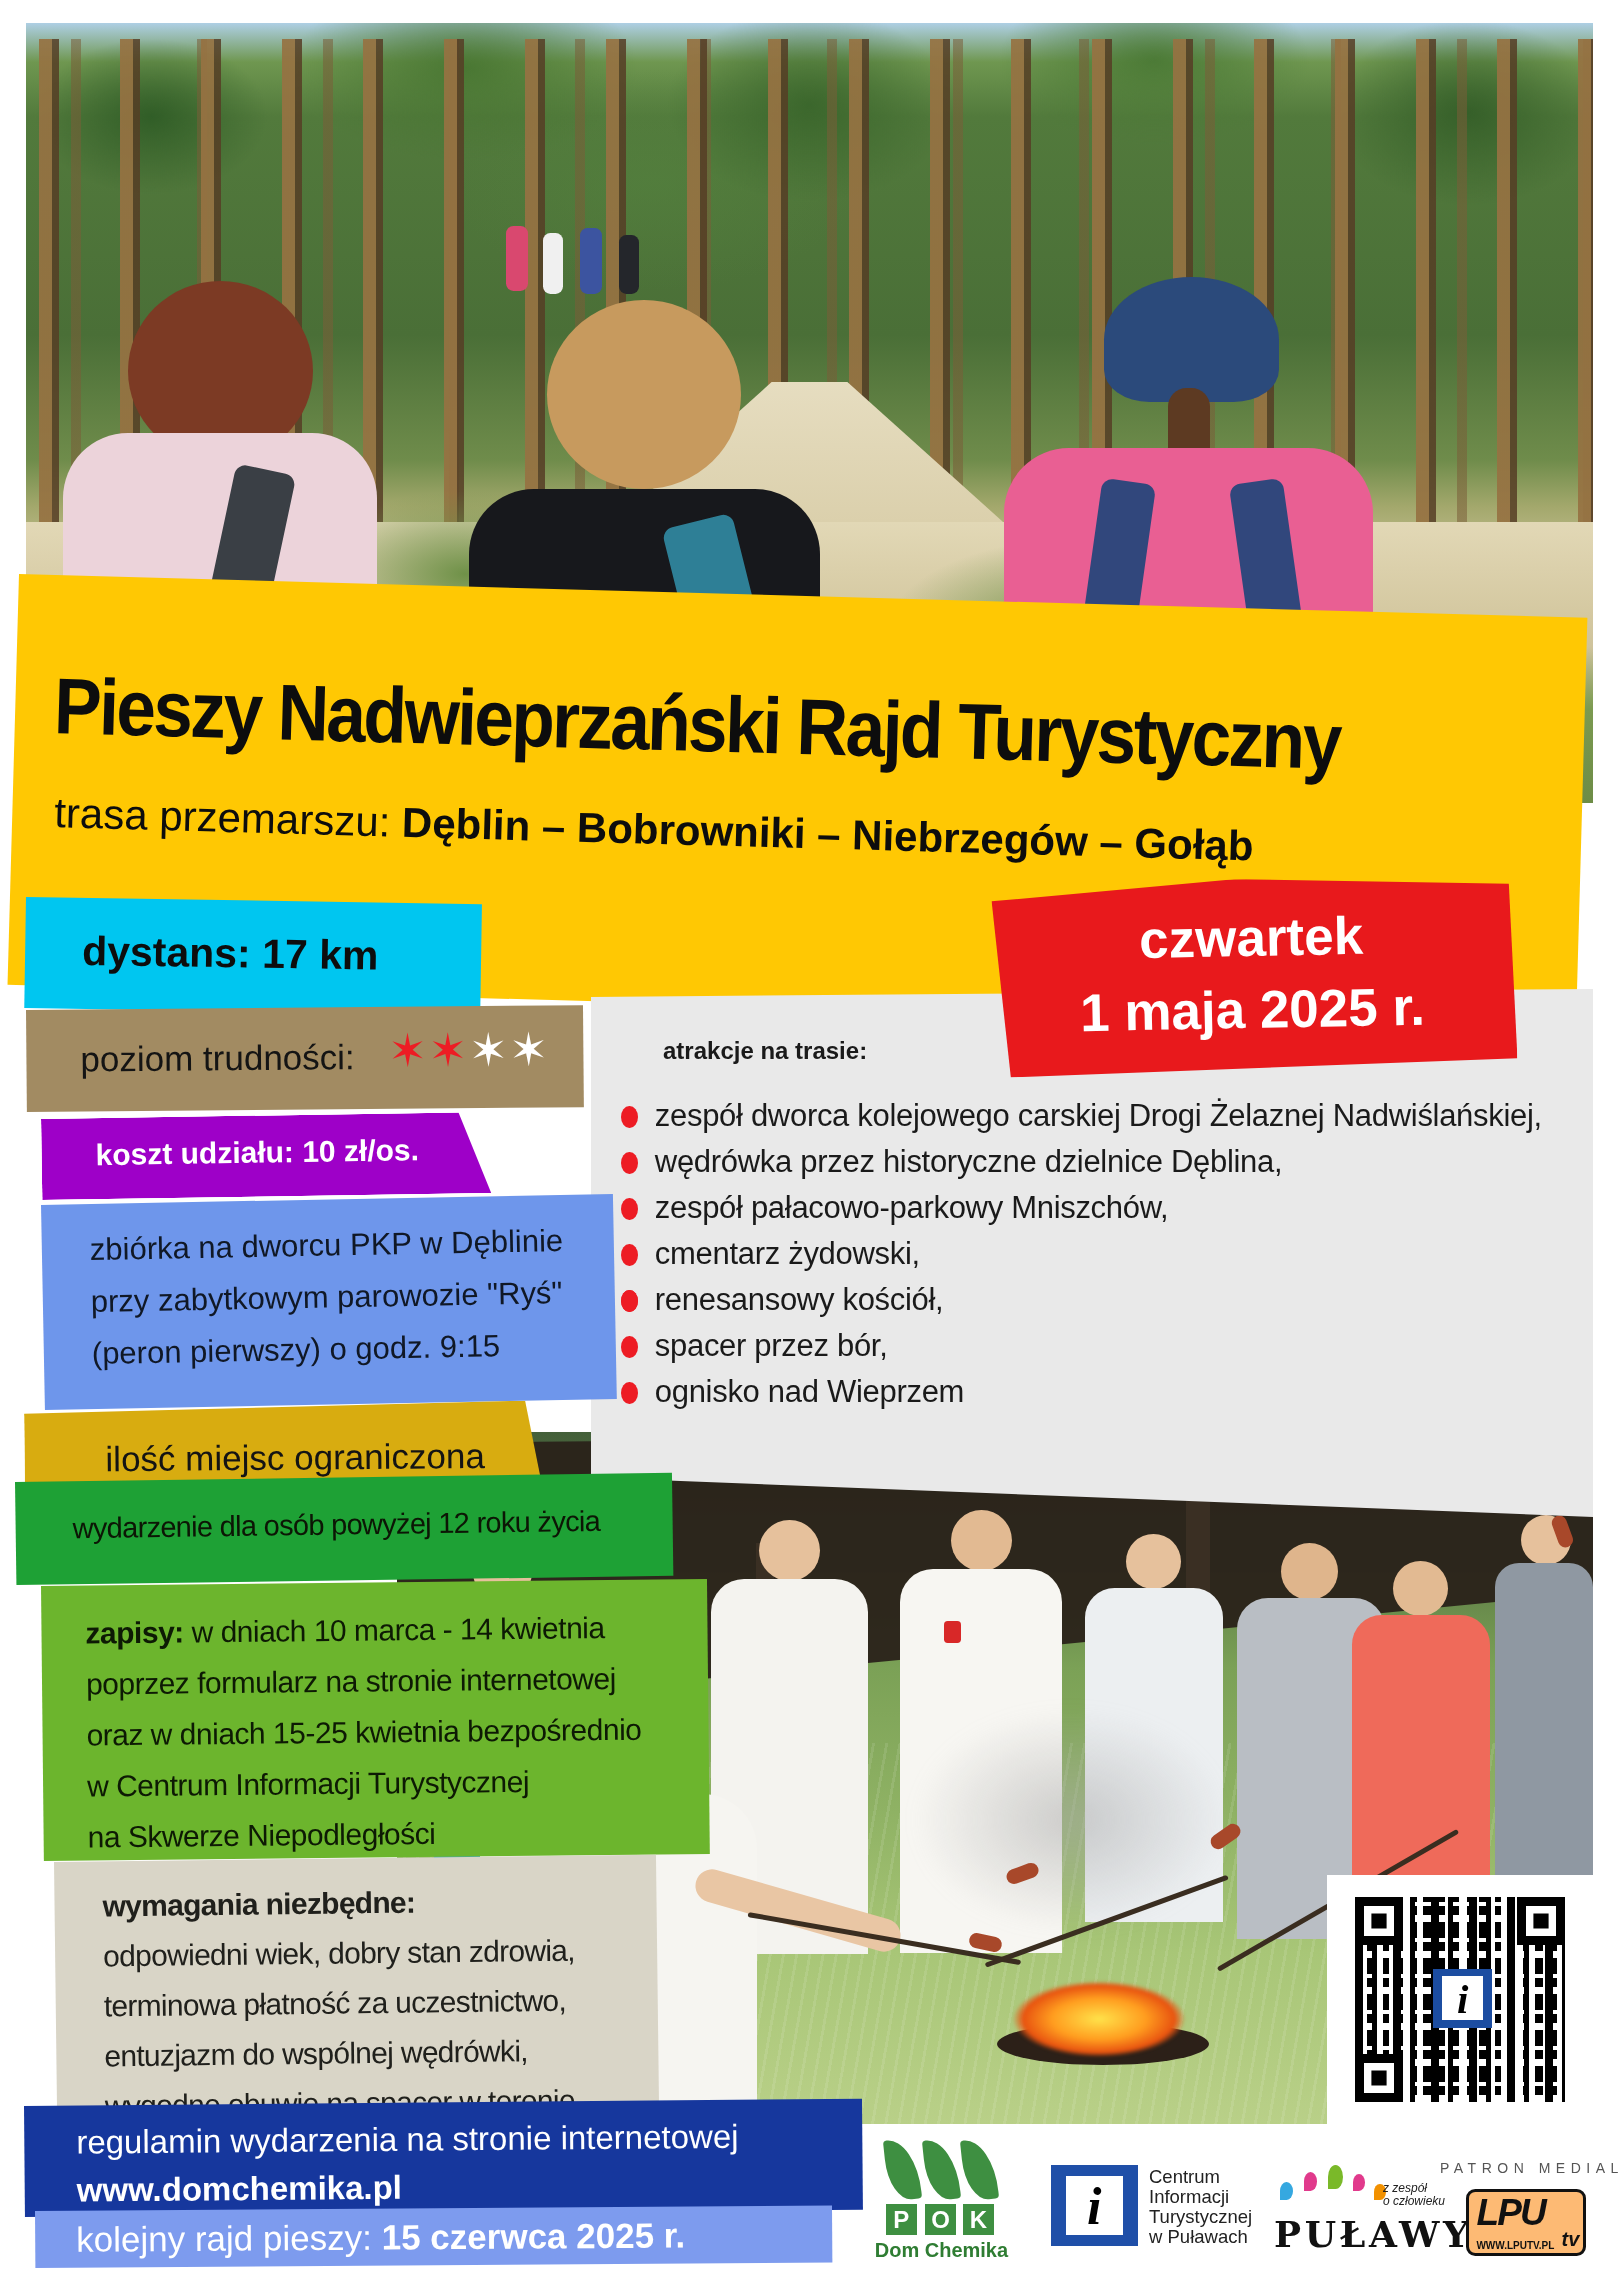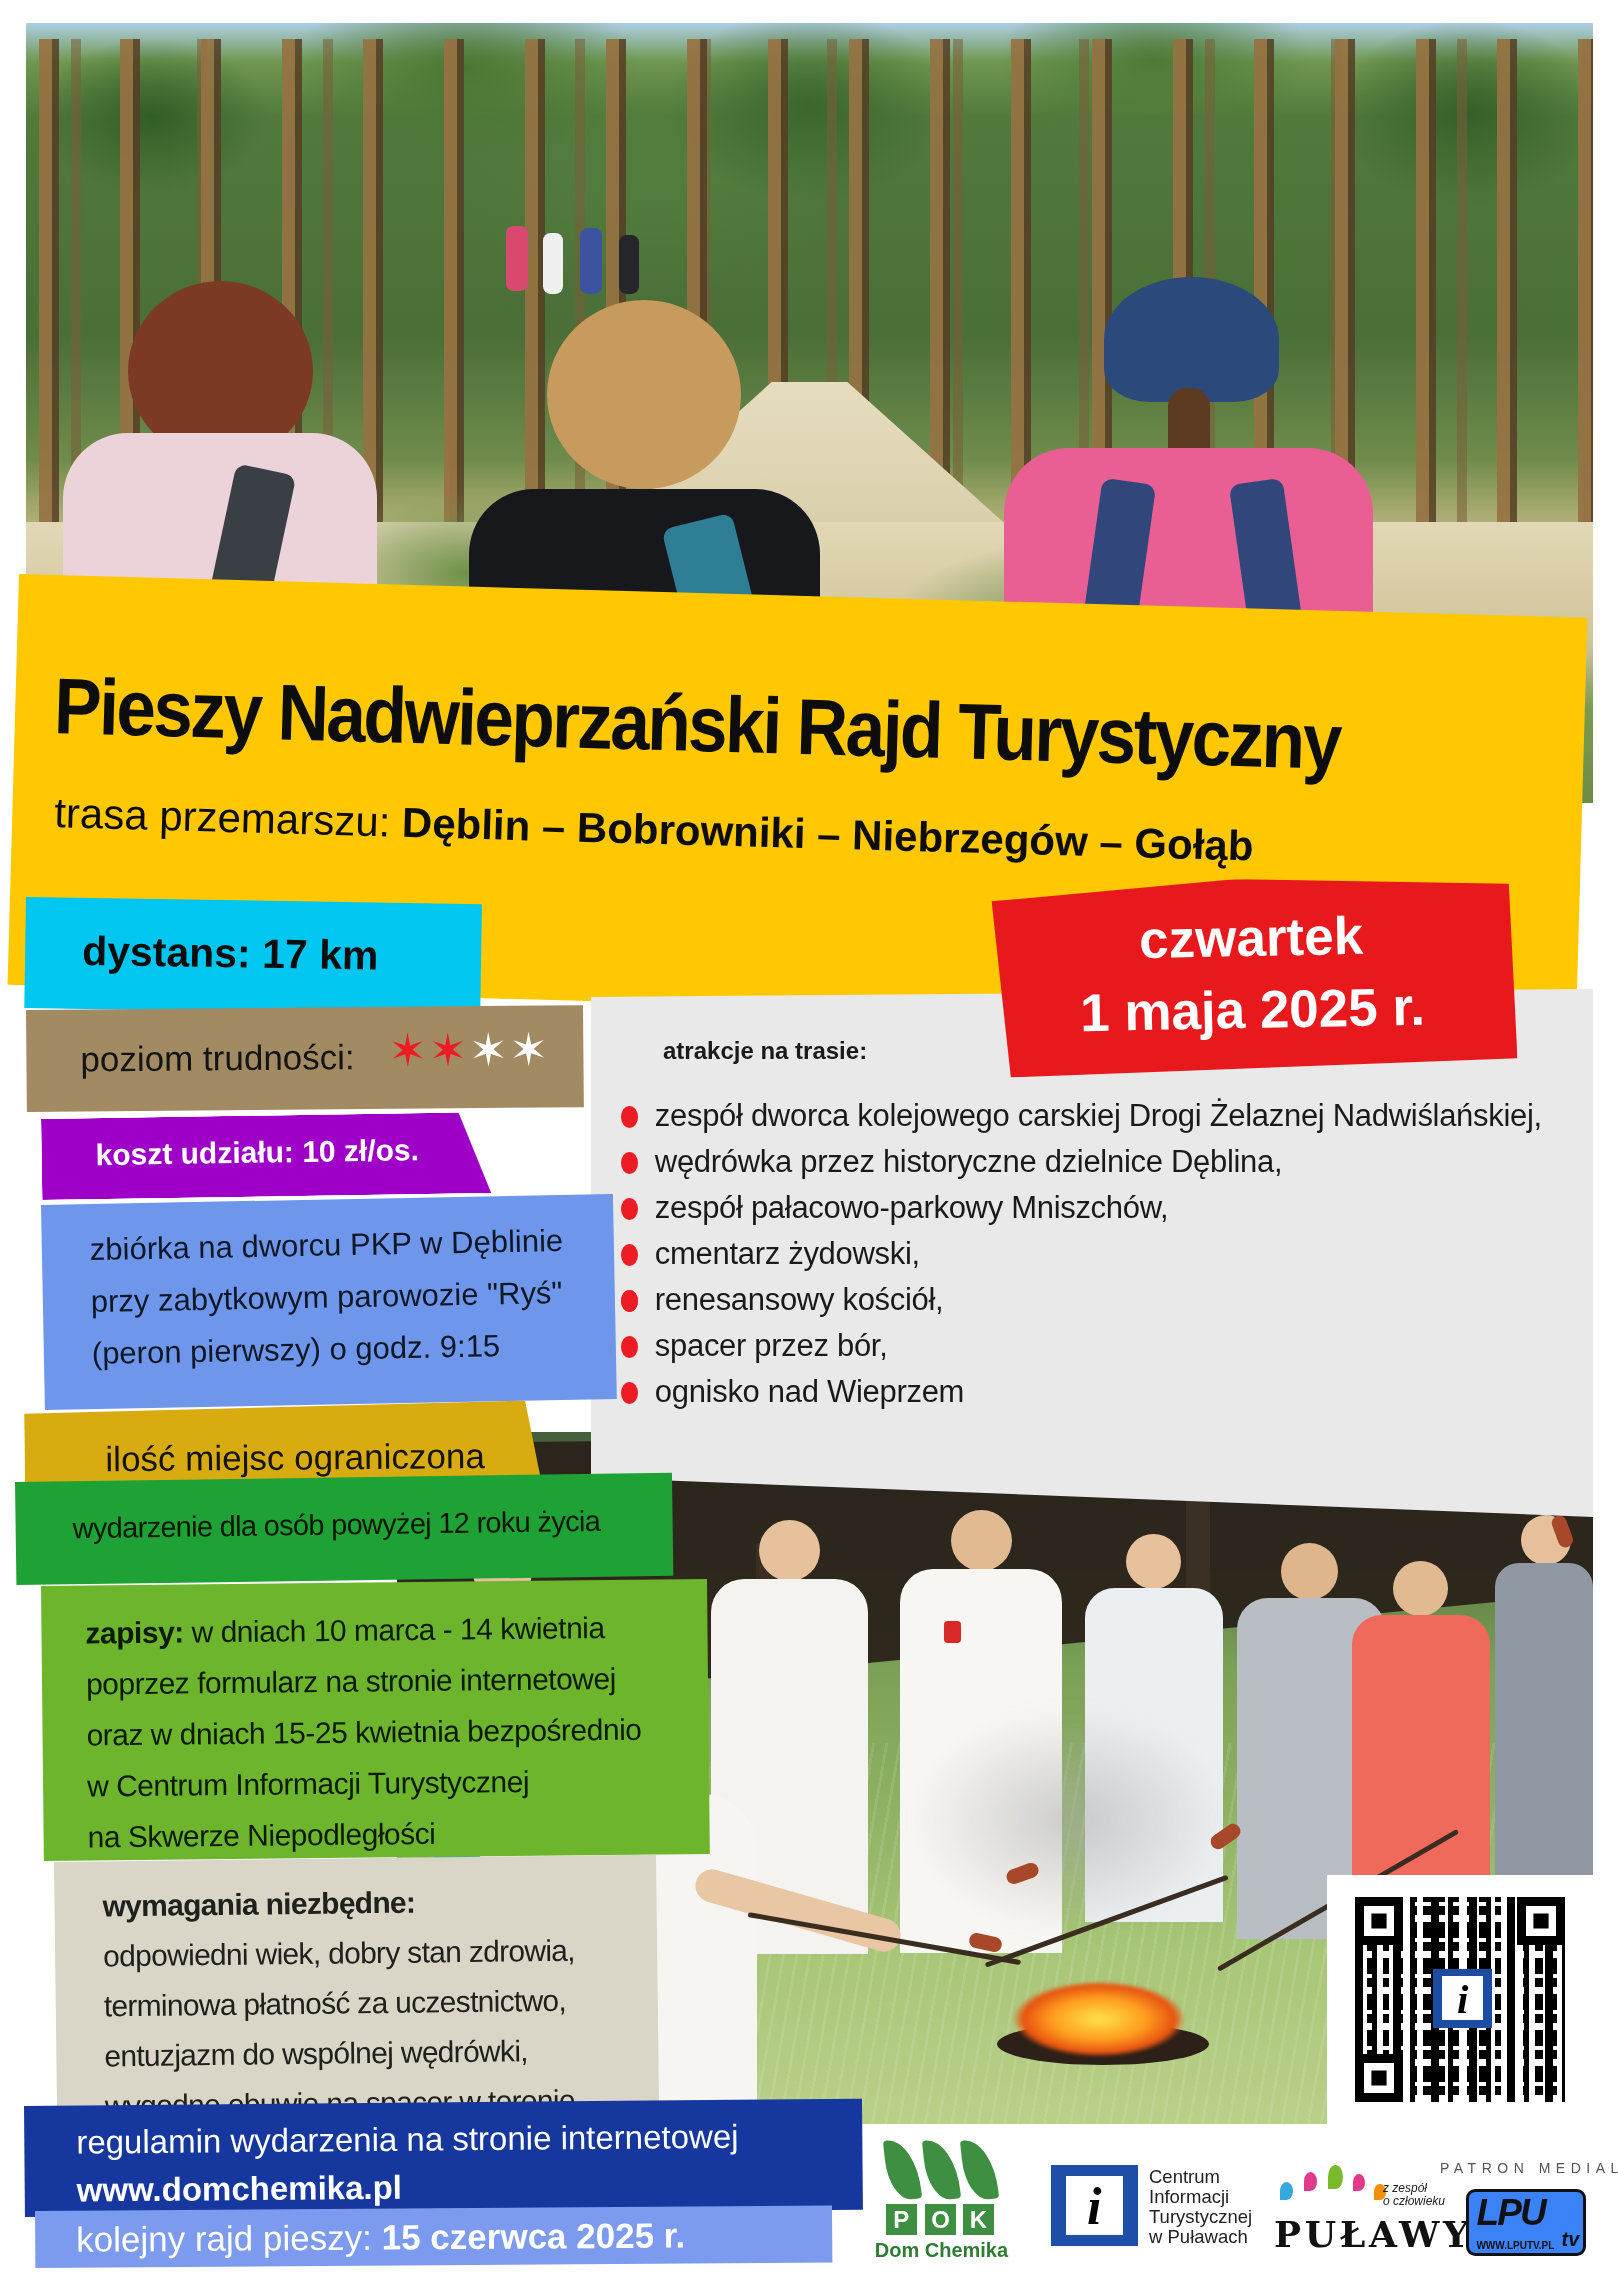--- a/index.html
+++ b/index.html
@@ -130,21 +130,21 @@
   .cit-square{position:absolute;left:0;top:0;width:87px;height:81px;background:#1F4FA8;}
   .cit-square .in{position:absolute;left:14.8px;top:11px;width:57px;height:59px;background:#fff;
     font-family:"Liberation Serif",serif;font-style:italic;font-weight:700;font-size:52px;
     text-align:center;line-height:61px;color:#000;}
   .cit-lines{position:absolute;left:98px;top:1.8px;font-size:18.5px;color:#222;line-height:20px;white-space:nowrap;}
   .pulawy-dot{position:absolute;border-radius:50% 50% 50% 0;}
   .pulawy-name{position:absolute;left:0;top:48px;font-size:36px;font-weight:700;letter-spacing:3.7px;
     color:#111;font-family:"DejaVu Serif",serif;white-space:nowrap;}
   .pulawy-tag{position:absolute;left:109px;top:16.6px;font-size:12px;color:#222;font-style:italic;line-height:13px;white-space:nowrap;}
   .patron{position:absolute;font-size:14px;letter-spacing:5.5px;color:#555;white-space:nowrap;}
-  .lpu{position:absolute;width:114px;height:61px;background:#3b82f6;border:3.7px solid #111;border-radius:9.2px;}
+  .lpu{position:absolute;width:114px;height:61px;background:#fdba74;border:3.7px solid #111;border-radius:9.2px;}
   .lpu .brand{position:absolute;left:7.4px;top:0px;font-size:37px;font-weight:700;font-style:italic;color:#111;letter-spacing:-1.8px;}
   .lpu .tv{position:absolute;right:3.7px;top:36px;font-size:20px;font-weight:700;font-style:italic;color:#111;}
   .lpu .url{position:absolute;left:7.4px;bottom:1.8px;font-size:10px;font-weight:700;color:#111;}
 </style>
 </head>
 <body>
 
 <div class="page">
 
   <div class="abs photo-top">

